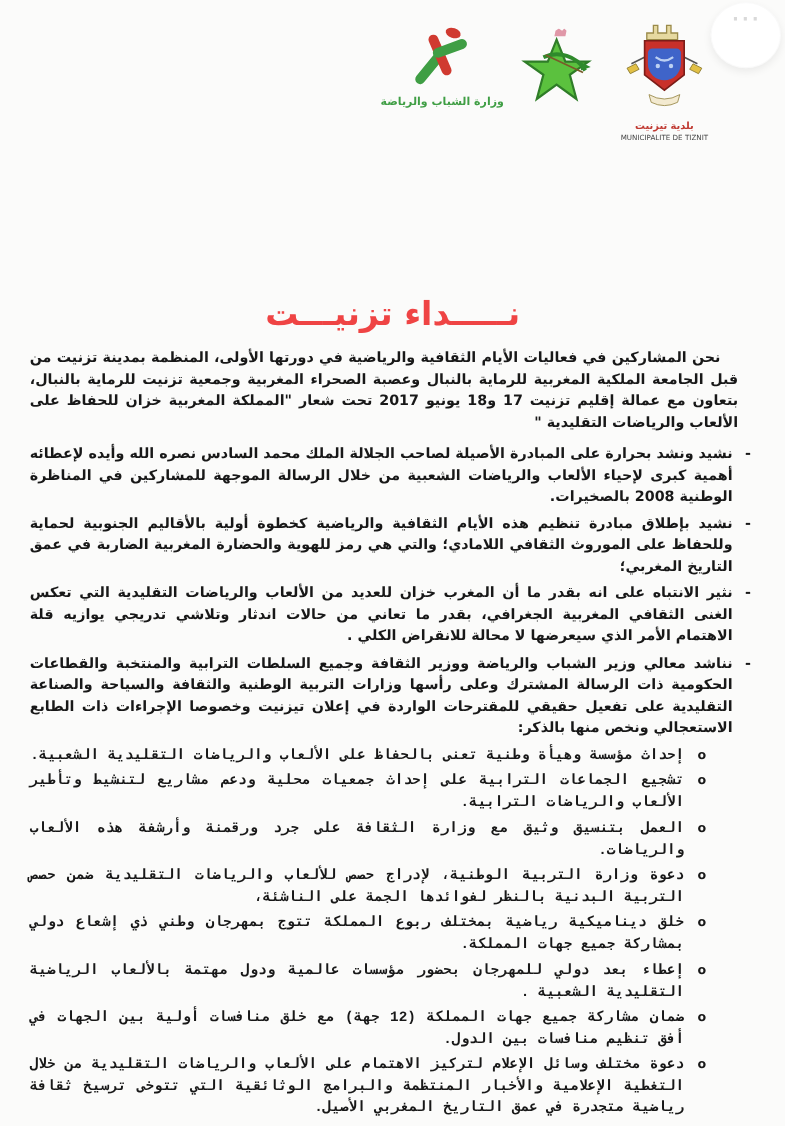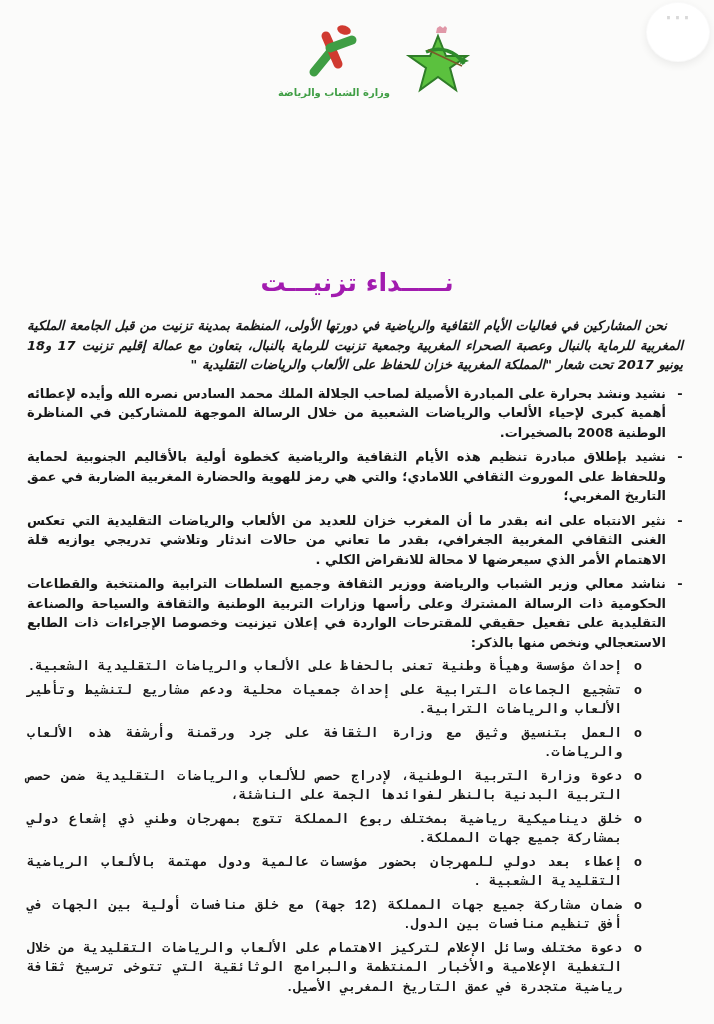--- a/index.html
+++ b/index.html
@@ -19,44 +19,44 @@
     display:flex;justify-content:center;align-items:flex-start;
     cursor:pointer;
   }
   .fab .glyph{
     color:#d9d9d9;font-size:27px;line-height:30px;letter-spacing:1px;
     user-select:none;
   }
   
   .logos{
     position:absolute;top:20px;left:0;right:0;
-    display:flex;justify-content:center;align-items:flex-start;
+    display:flex;justify-content:flex-end;align-items:flex-start;
     padding:0 58px 0 62px;
     margin-left:36px;
   }
   .logo{display:flex;flex-direction:column;align-items:center;text-align:center;}
   .logo .cap-ar{font-weight:bold;font-size:10px;line-height:12px;margin-top:3px;}
   .logo .cap-fr{font-size:6.5px;line-height:8px;color:#444;}
   .cap-green{color:#3f9e44;}
   .cap-red{color:#c03a32;}
   .cap-dark{color:#4a5a38;}
   
   .doc-title{
     position:absolute;top:268px;left:0;width:100%;
     text-align:center;direction:rtl;
-    font-size:25px;font-weight:bold;color:#a21caf;
+    font-size:30px;font-weight:bold;color:#ef4444;
     letter-spacing:1px;
   }
   
   .content{
     position:absolute;top:316px;right:27px;left:27px;
     direction:rtl;text-align:justify;
     font-size:13px;line-height:19.5px;font-weight:bold;color:#181818;
   }
-  .intro{margin:0 4px 9px 0;text-indent:16px;font-style:italic;}
+  .intro{margin:0 16px 9px 0;text-indent:16px;}
   .blist{list-style:none;margin:0;padding:0;}
   .blist li{display:flex;margin:0 0 5px 0;}
   .blist .mark{width:14px;flex:0 0 14px;text-align:center;}
   .blist .txt{flex:1;padding-right:7px;}
   .sublist{list-style:none;margin:4px 42px 0 0;padding:0;}
   .sublist li{display:flex;margin:0 0 4px 0;}
   .sublist .mark{width:14px;flex:0 0 14px;text-align:center;font-size:11.5px;}
   .sublist .txt{flex:1;padding-right:9px;font-family:Liberation Mono, monospace;}
   svg{display:block;}
 </style>
@@ -86,20 +86,38 @@
       <svg width="74" height="80" viewBox="0 0 74 80">
         <path d="M33 2 l3 -2 l3 2 l2 -2 l2 2 l-1 5 l-10 0 z" fill="#e098a8"></path>
         <polygon points="34,10 42,30 63,30 46,42 52,64 34,51 16,64 22,42 5,30 26,30" fill="#5bc13e" stroke="#2f7d28" stroke-width="2"></polygon>
         <path d="M22 26 A 30 30 0 0 1 60 38" stroke="#2f8a2c" stroke-width="3.5" fill="none"></path>
         <path d="M57 31 l8 4 l-9 3 z" fill="#2f8a2c"></path>
         <path d="M24 24 L58 40" stroke="#7a5a2a" stroke-width="1.5"></path>
       </svg>
     </span>
   </div>
 
+  <div class="logo" style="width:104px;">
+    <span>
+      <svg width="88" height="86" viewBox="0 0 88 86">
+        <path d="M28 10 h6 v-7 h4 v7 h8 v-7 h4 v7 h6 v6 h-28 z" fill="#e6d9a0" stroke="#9a8a4a" stroke-width="1.2"></path>
+        <path d="M14 38 L30 30 M74 38 L58 30" stroke="#555" stroke-width="1.5"></path>
+        <path d="M10 42 l8 -4 l3 5 l-8 4 z" fill="#e2c045" stroke="#8a7a30" stroke-width="0.8"></path>
+        <path d="M78 42 l-8 -4 l-3 5 l8 4 z" fill="#e2c045" stroke="#8a7a30" stroke-width="0.8"></path>
+        <polygon points="26,17 62,17 62,48 44,62 26,48" fill="#c9302a" stroke="#7c1d18" stroke-width="1.5"></polygon>
+        <path d="M33 24 h22 a4 4 0 0 1 4 4 v10 a14 14 0 0 1 -30 0 v-10 a4 4 0 0 1 4 -4 z" fill="#3f64c9"></path>
+        <path d="M36 32 q8 6 16 0" stroke="#bcd0f2" stroke-width="2" fill="none"></path>
+        <circle cx="38" cy="40" r="2" fill="#bcd0f2"></circle>
+        <circle cx="50" cy="40" r="2" fill="#bcd0f2"></circle>
+        <path d="M30 66 q14 8 28 0 l-2 7 q-12 6 -24 0 z" fill="#f3ead0" stroke="#9a8a4a" stroke-width="0.8"></path>
+      </svg>
+    </span>
+    <span class="cap-ar cap-red" style="font-size:9px;">بلدية تيزنيت</span>
+    <span class="cap-fr">MUNICIPALITE DE TIZNIT</span>
+  </div>
 
 
 
 </div>
 
 <div class="doc-title">نـــــداء تزنيـــت</div>
 
 <div class="content">
 
   <p class="intro">نحن  المشاركين في فعاليات الأيام الثقافية والرياضية في دورتها الأولى، المنظمة بمدينة تزنيت من قبل الجامعة الملكية المغربية للرماية بالنبال وعصبة الصحراء المغربية وجمعية تزنيت للرماية بالنبال، بتعاون مع عمالة إقليم تزنيت 17 و18 يونيو 2017 تحت شعار "المملكة المغربية خزان للحفاظ على الألعاب والرياضات التقليدية "</p>

